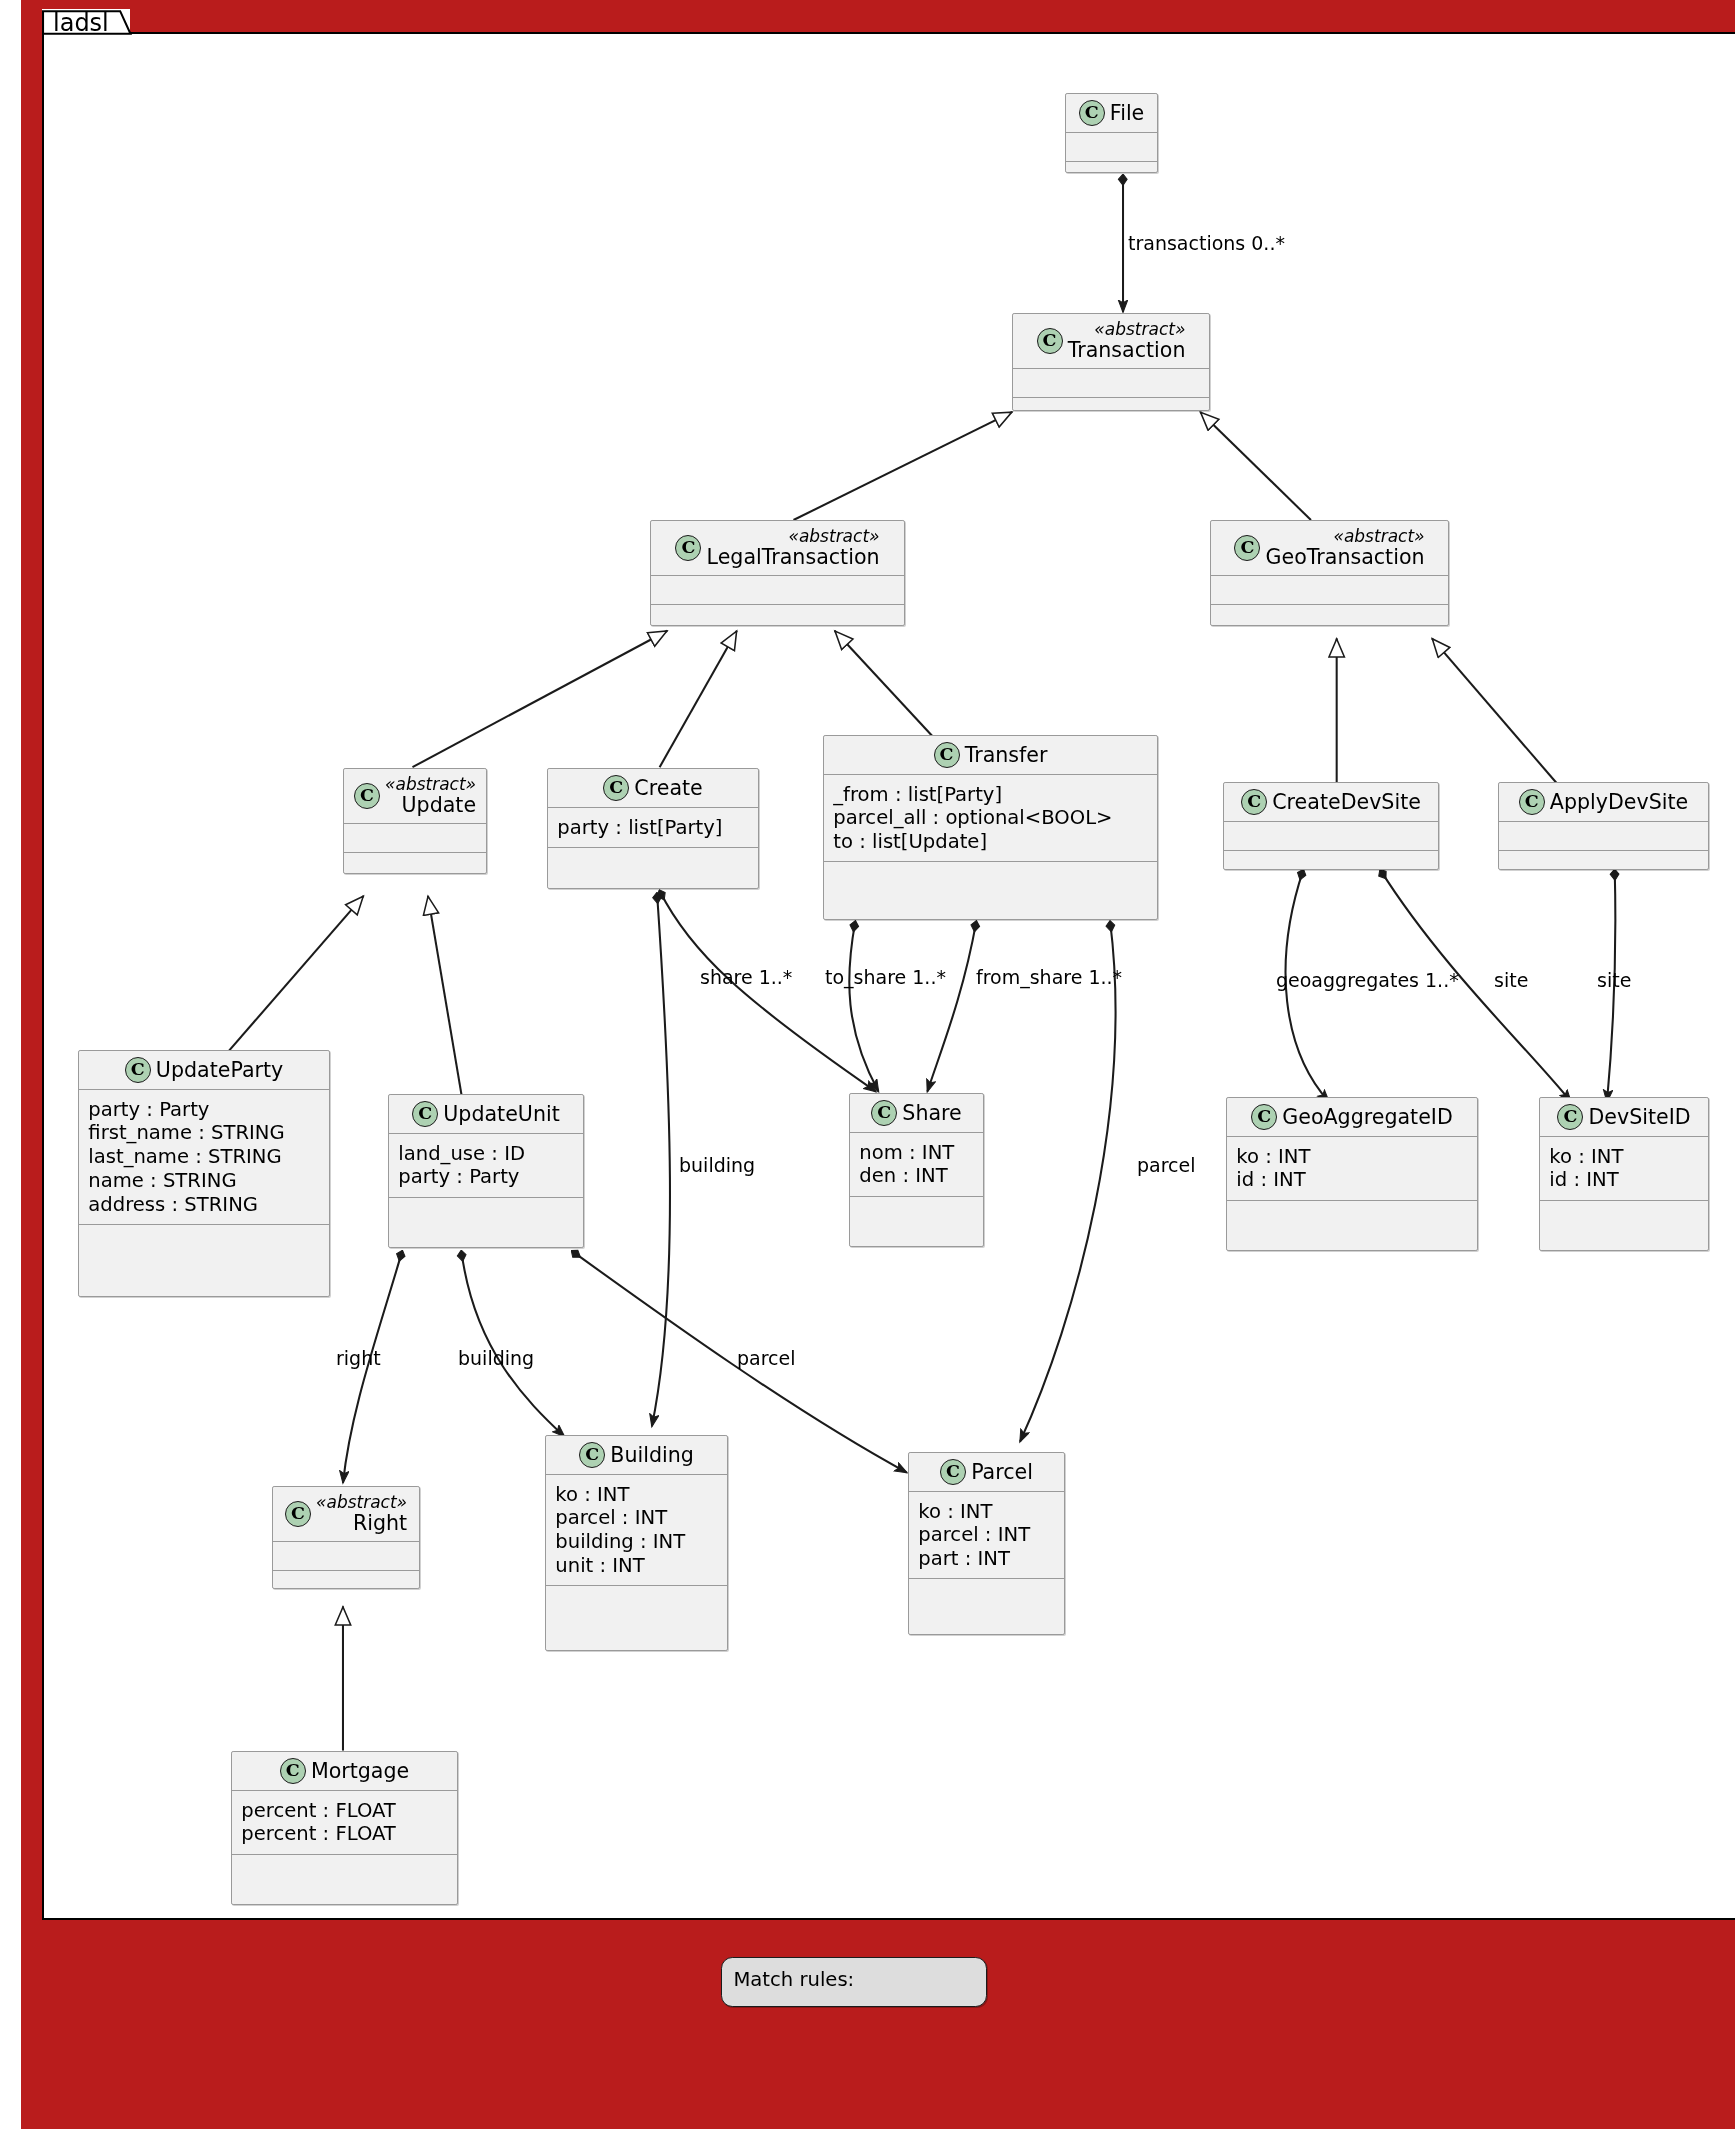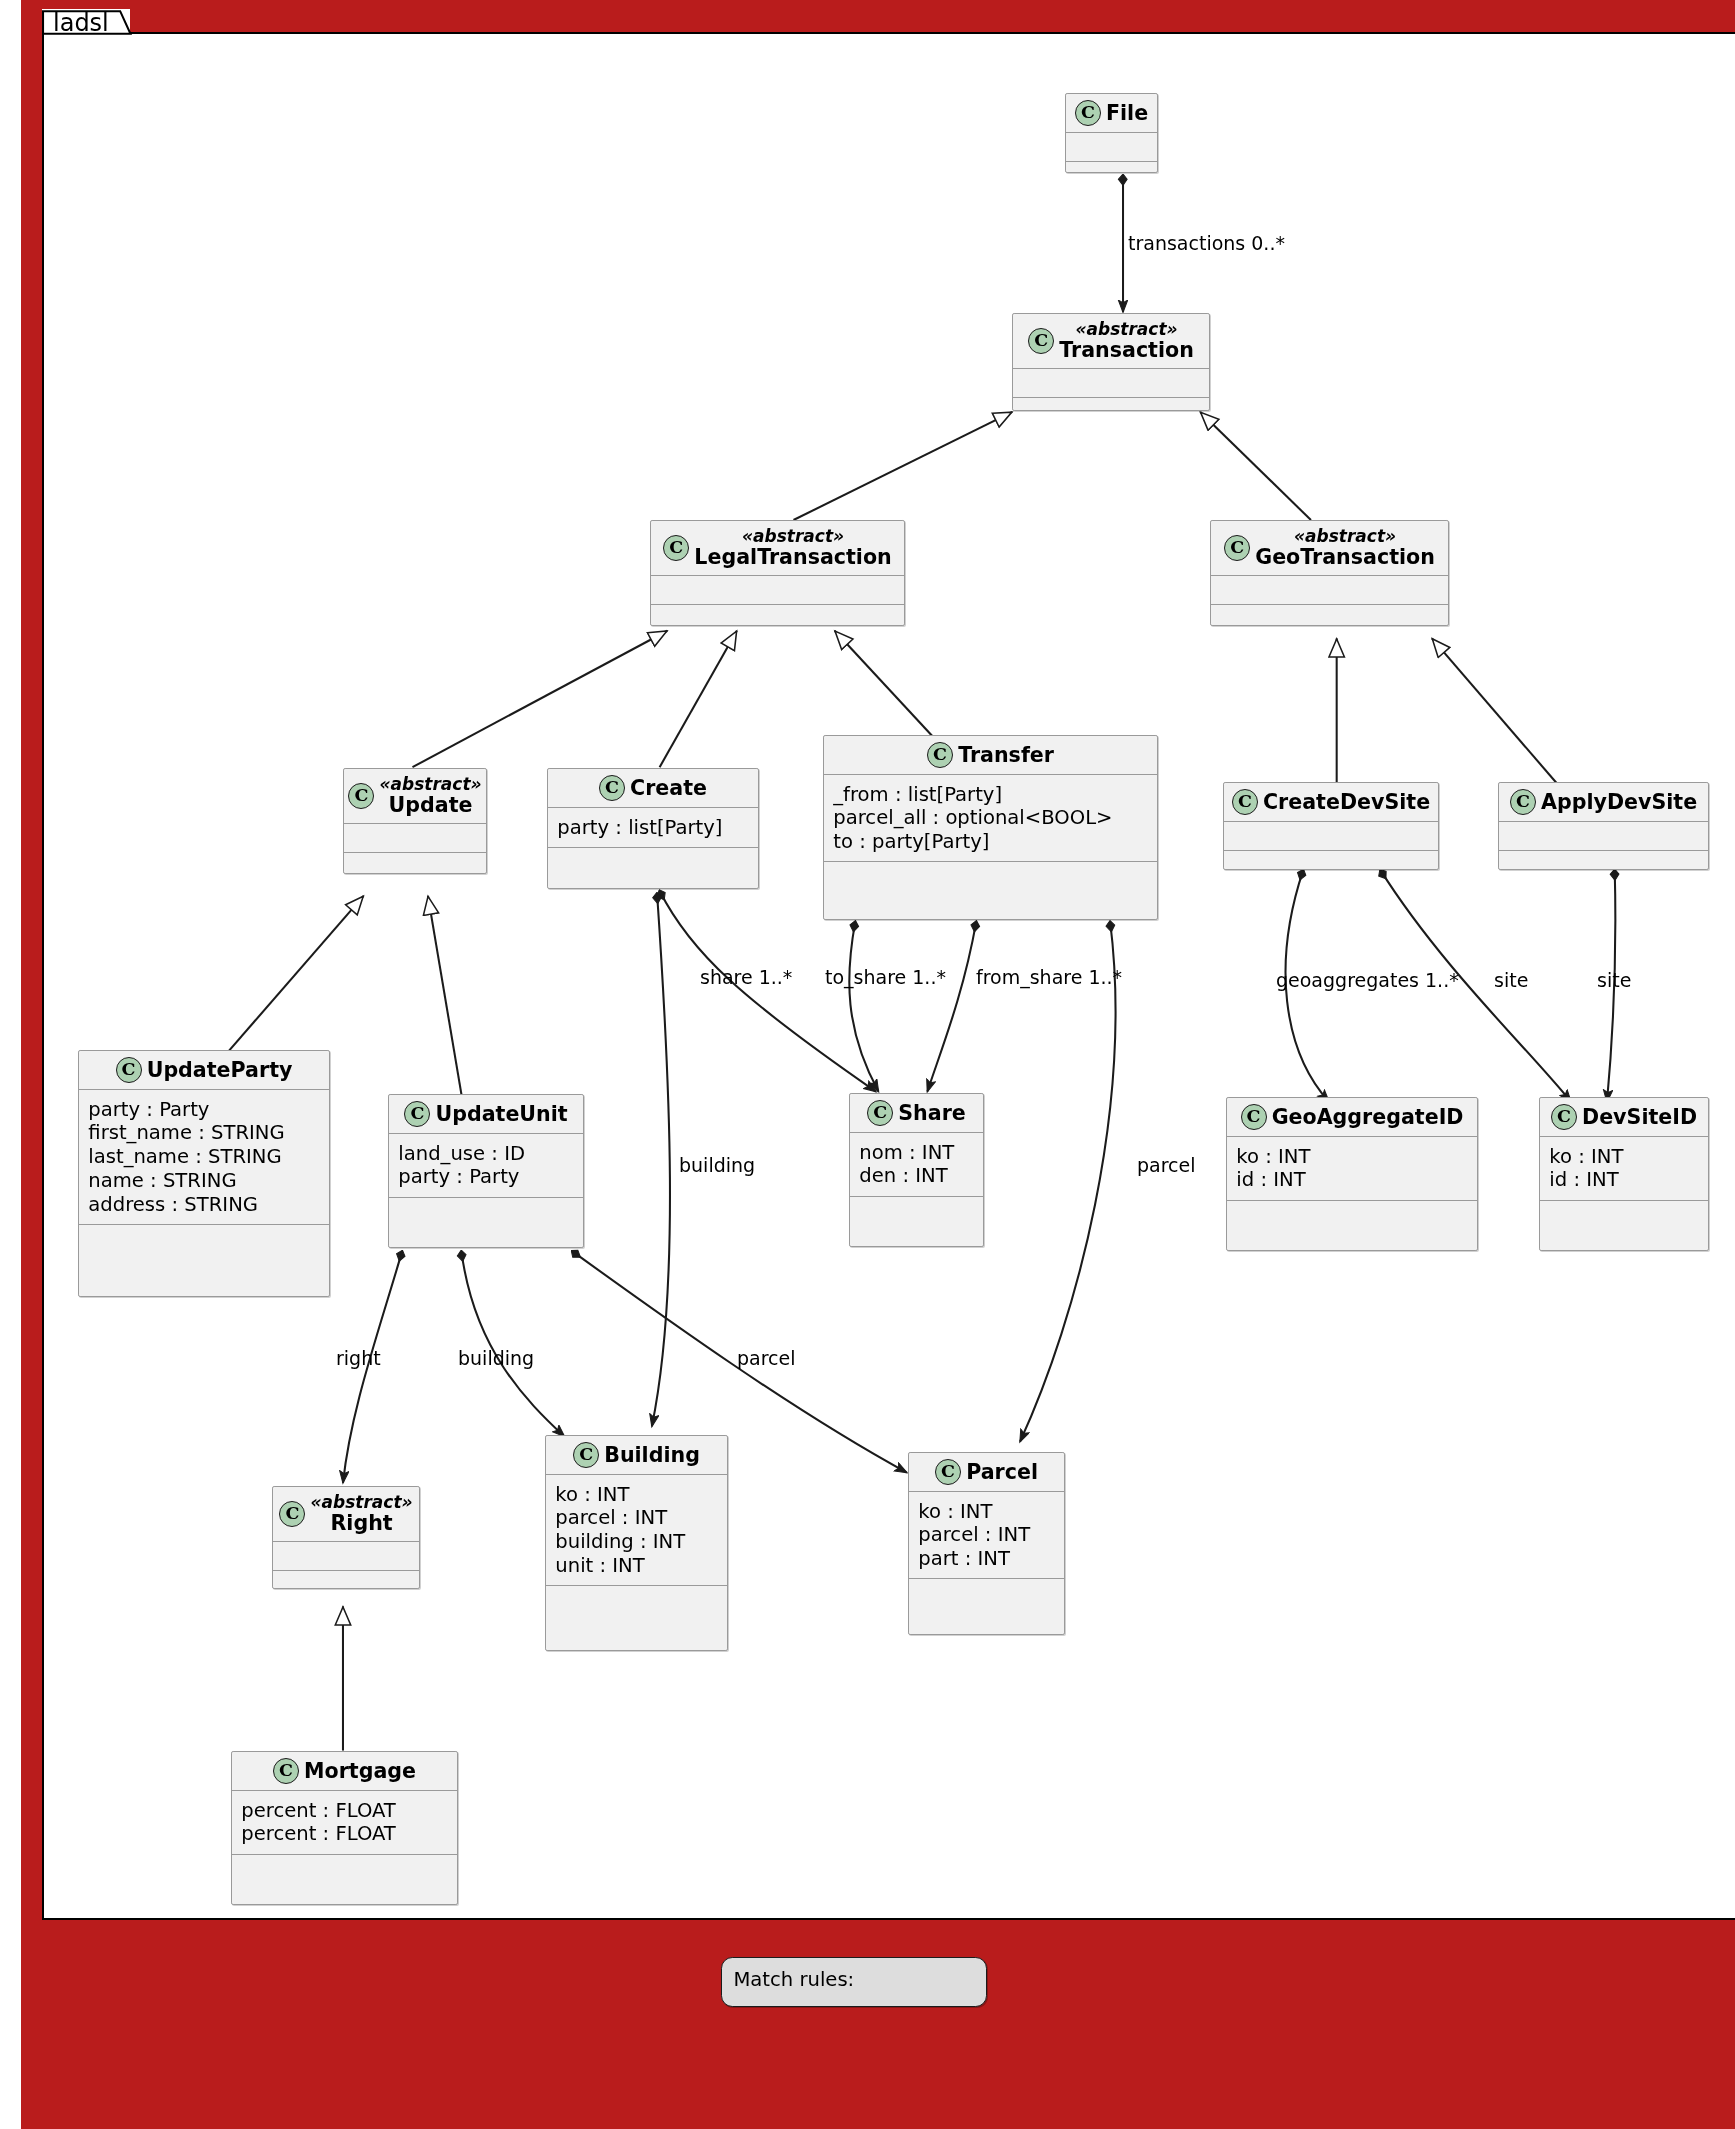--- a/index.html
+++ b/index.html
@@ -58,21 +58,21 @@
     border-radius:50%;
     background:#ADD1B2;
     border:1px solid #1b1b1b;
     display:flex;align-items:center;justify-content:center;
     font-size:17.5px;
     font-weight:bold;
     color:#000;
     line-height:1;
     font-family:"DejaVu Serif","Liberation Serif",serif;
   }
-  .title-wrap{display:flex;flex-direction:column;align-items:center;line-height:1.12;font-weight:bold;}
+  .title-wrap{display:flex;flex-direction:column;align-items:flex-end;line-height:1.12;}
   .stereo{
     font-style:italic;
     font-size:17px;
     color:#000;
     white-space:nowrap;
   }
   .cname{
     font-size:20.6px;
     color:#000;
     white-space:nowrap;
@@ -318,21 +318,21 @@
     <div class="uml-head">
       <span class="cicon">C</span>
       <span class="title-wrap">
         <span class="cname">Transfer</span>
       </span>
     </div>
     <div class="uml-sep"></div>
     <div class="uml-attrs">
       <div>_from : list[Party]</div>
       <div>parcel_all : optional&lt;BOOL&gt;</div>
-      <div>to : party[Party]</div>
+      <div>to : list[Update]</div>
     </div>
     <div class="uml-sep"></div>
     <div class="uml-attrs">
         <div class="uml-empty"></div>
       </div>
   </div>
 
   <div class="uml-class" style="left:1202px;top:782px;width:216px;height:88px;">
     <div class="uml-head">
       <span class="cicon">C</span>

